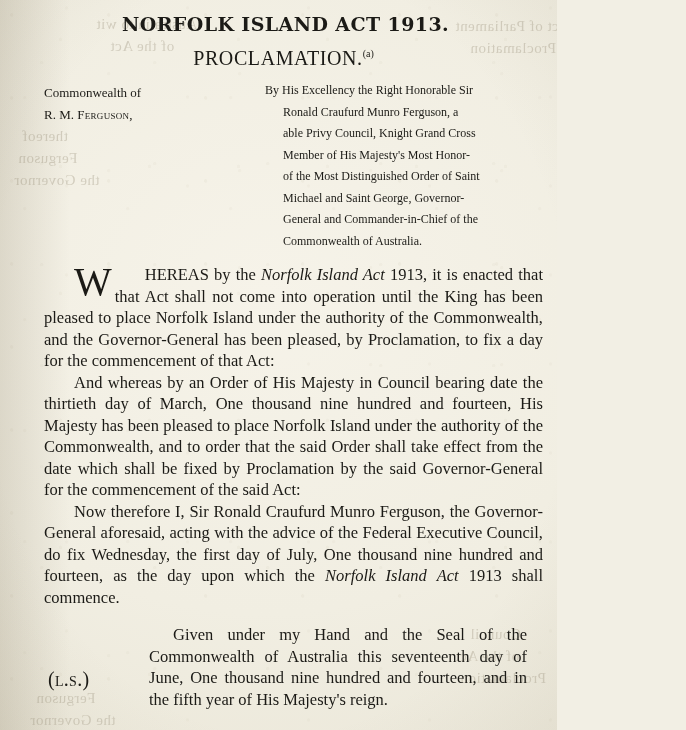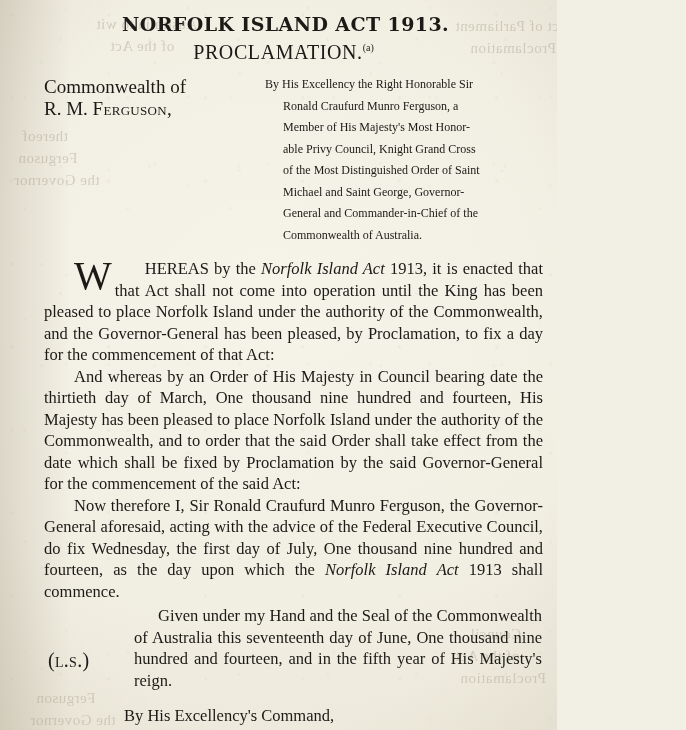--- a/index.html
+++ b/index.html
@@ -78,40 +78,40 @@
     font-weight: 700;
     font-size: 19px;
     letter-spacing: .4px;
     margin: 13px 0 0 0;
     padding-left: 14px;
   }
   .doc-subtitle {
     text-align: center;
     font-size: 20px;
     letter-spacing: .6px;
-    margin: 6px 0 0 0;
+    margin: 12px 0 0 0;
     padding-left: 10px;
     font-family: "Liberation Serif", serif;
   }
   .doc-subtitle sup {
     font-size: 10px;
     vertical-align: super;
     letter-spacing: 0;
   }
 
   
   .head-cols {
     display: flex;
     margin-top: 10px;
     padding: 0 14px 0 44px;
   }
   .head-left {
     width: 205px;
     flex: 0 0 205px;
-    font-size: 19px;
+    font-size: 13px;
     line-height: 21.5px;
     padding-top: 2px;
   }
   .head-left .l2,
   .head-left .l4 { padding-left: 8px; }
   .sc {
     font-variant: small-caps;
     letter-spacing: .3px;
   }
   .head-right {
@@ -159,21 +159,21 @@
 
   em { font-style: italic; }
 
   
   .given-block {
     position: relative;
     margin-top: 3px;
     padding-left: 66px;
   }
   .given-block p {
-    margin: 1px;
+    margin: 16px;
     font-size: 16.5px;
     line-height: 21.5px;
     text-align: justify;
     text-align-last: left;
     text-indent: 24px;
     padding-left: 23px;
   }
   .ls-mark {
     position: absolute;
     left: 4px;
@@ -236,22 +236,22 @@
     <div class="head-cols">
 
       <div class="head-left">
         <div class="l1">Commonwealth of</div>
         <div class="l3"><span>R. M. </span><span class="sc">Ferguson,</span></div>
       </div>
 
       <div class="head-right">
         <div class="hr-first">By His Excellency the Right Honorable Sir</div>
         <div class="hr-rest">Ronald Craufurd Munro Ferguson, a</div>
+        <div class="hr-rest">able Privy Council, Knight Grand Cross</div>
         <div class="hr-rest">Member of His Majesty's Most Honor-</div>
-        <div class="hr-rest">able Privy Council, Knight Grand Cross</div>
         <div class="hr-rest">of the Most Distinguished Order of Saint</div>
         <div class="hr-rest">Michael and Saint George, Governor-</div>
         <div class="hr-rest">General and Commander-in-Chief of the</div>
         <div class="hr-rest">Commonwealth of Australia.</div>
       </div>
 
     </div>
 
     <div class="body-wrap">
 

